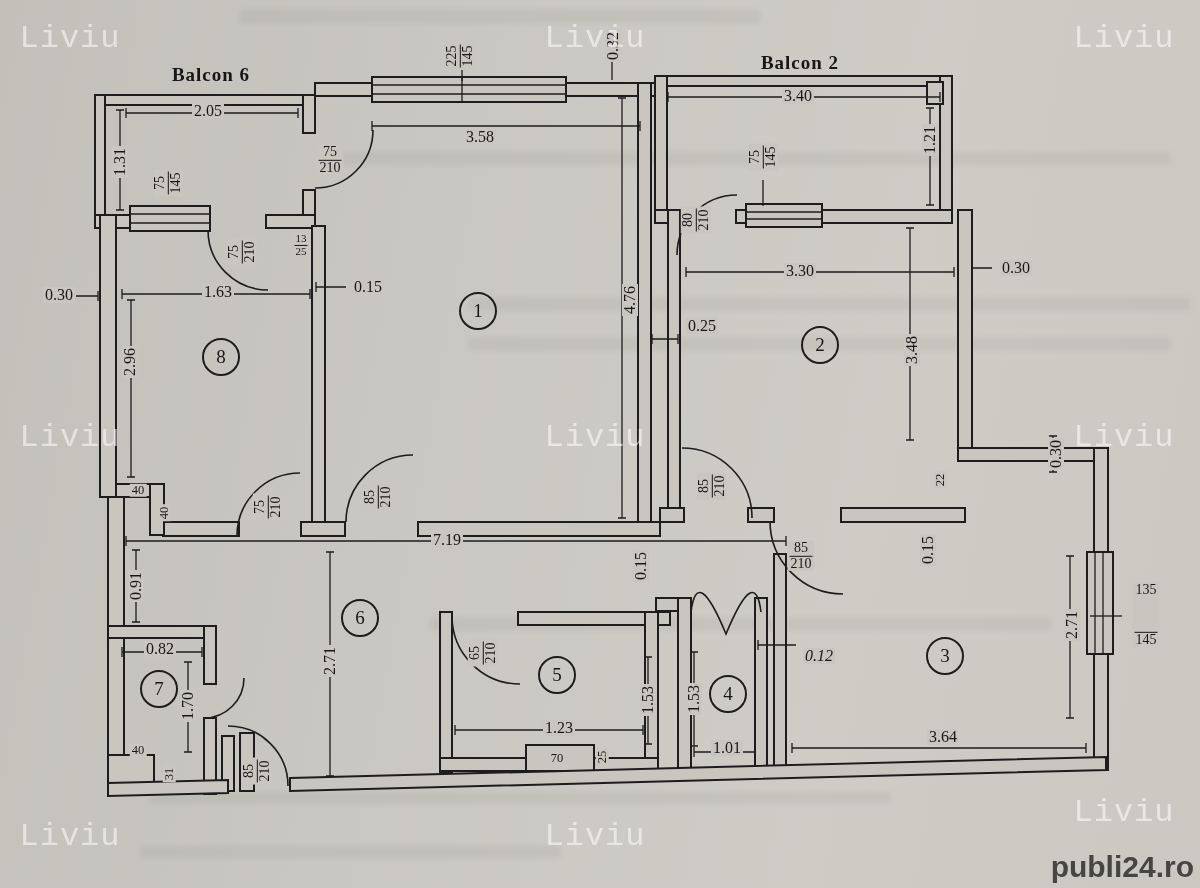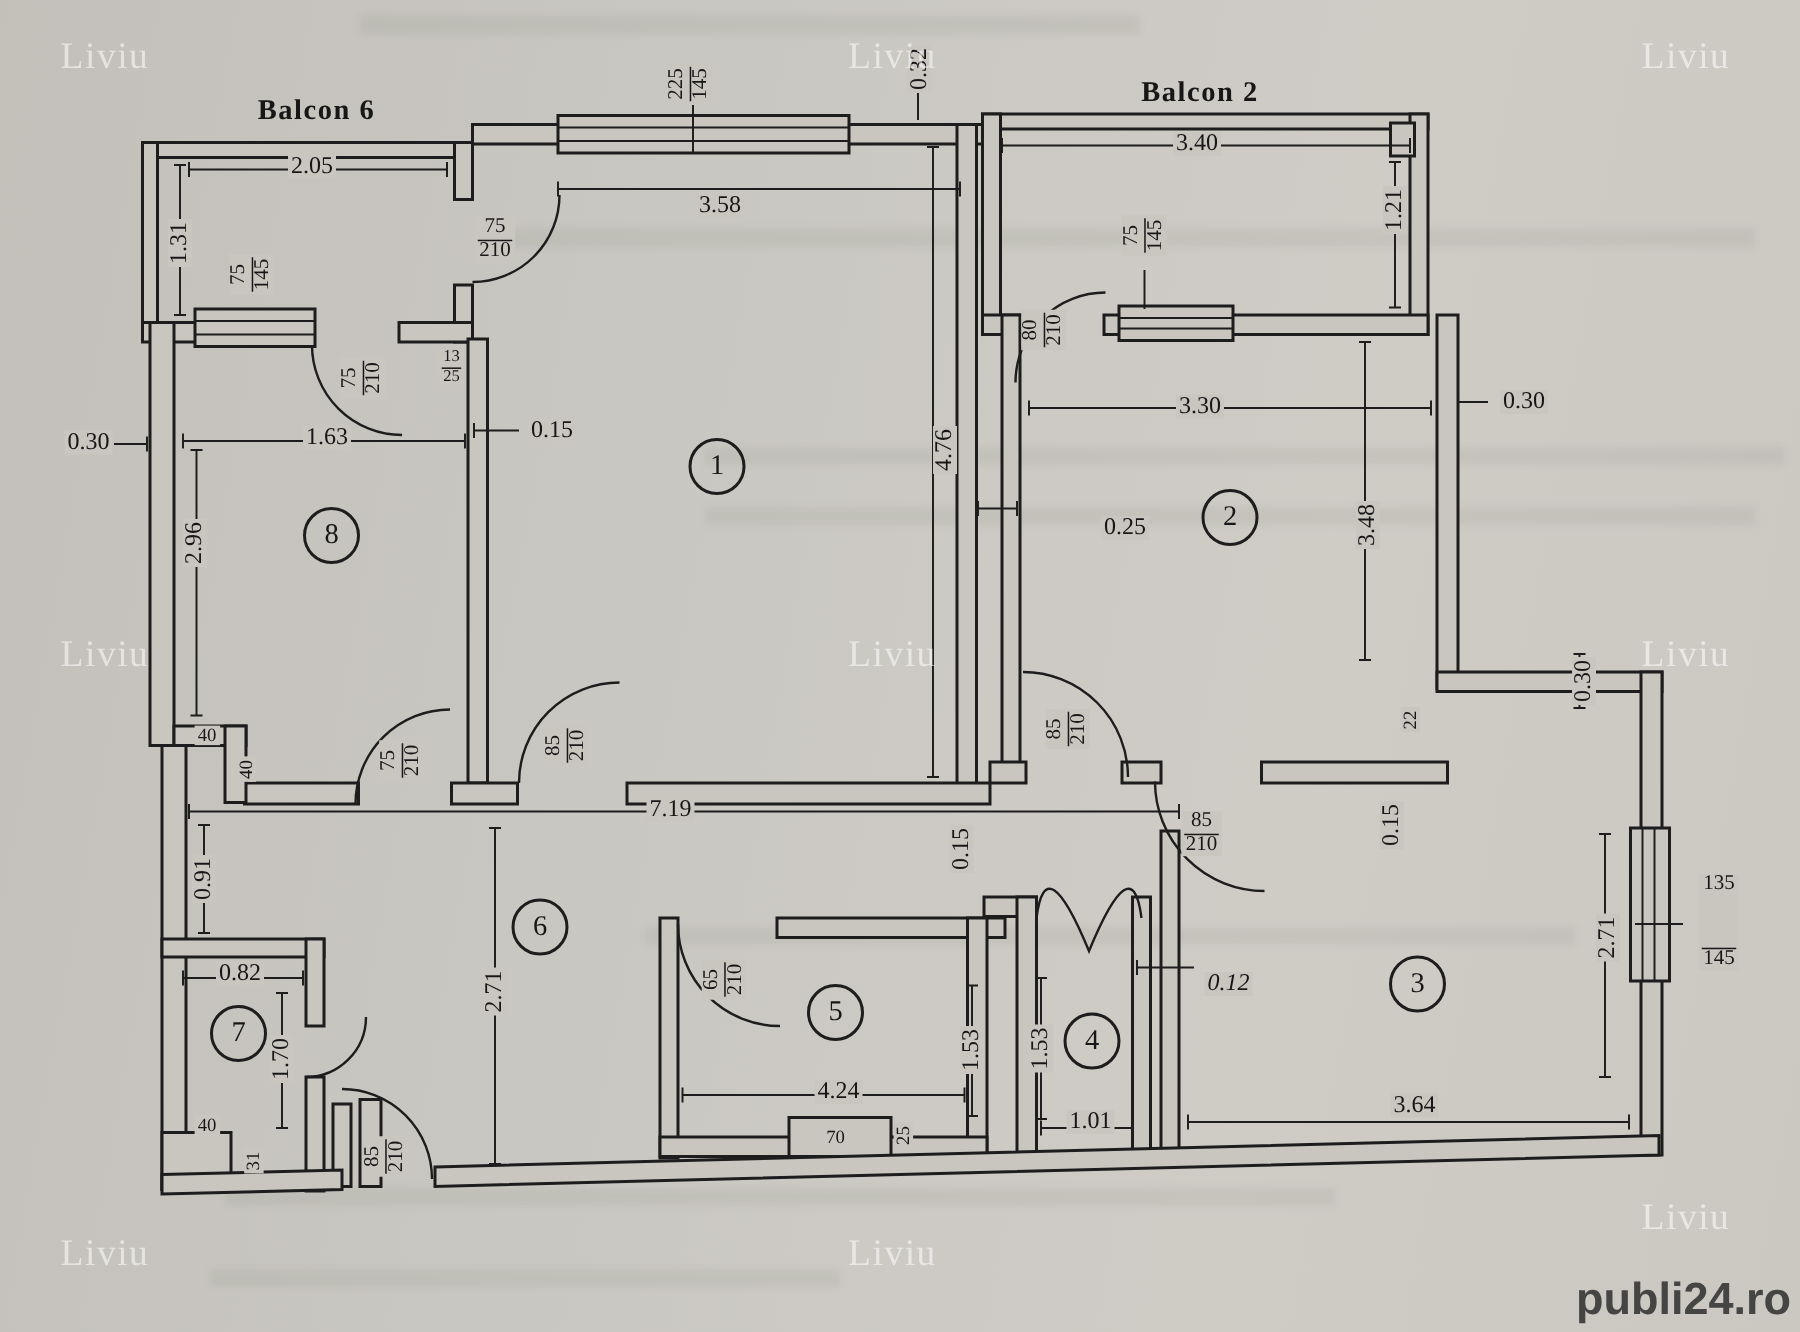--- a/index.html
+++ b/index.html
@@ -15,22 +15,22 @@
   .rot{transform:translate(-50%,-50%) rotate(-90deg);}
   .dim{font-size:16px;}
   .sm{font-size:12.5px;}
   .balc{font-size:19px;font-weight:bold;letter-spacing:1px;background:transparent;}
   .frac{display:flex;flex-direction:column;align-items:center;font-size:14px;line-height:1.05;}
   .frac .fb{border-top:1.4px solid #171717;padding:0 1px;}
   .frac.fsm{font-size:11px;}
   .room{position:absolute;width:34px;height:34px;border:2px solid #1d1d1d;border-radius:50%;
         display:flex;align-items:center;justify-content:center;font-size:19px;color:#171717;
         transform:translate(-50%,-50%);background:transparent;}
-  .wm{position:absolute;transform:translate(-50%,-50%);font-family:Liberation Serif, serif;
-      font-size:25px;color:rgba(255,255,255,0.55);letter-spacing:1px;background:transparent;}
+  .wm{position:absolute;transform:translate(-50%,-50%);font-family:Liberation Mono, monospace;
+      font-size:32px;color:rgba(255,255,255,0.55);letter-spacing:1px;background:transparent;}
   .brand{position:absolute;right:6px;bottom:4px;font-family:"Liberation Sans",sans-serif;
       font-size:30px;font-weight:bold;color:rgba(50,50,50,0.88);background:transparent;}
   .smudge{position:absolute;filter:blur(2px);background:rgba(135,140,120,0.13);}
 </style>
 </head>
 <body>
 
 <div id="canvas">
 
   <div class="smudge" style="left:240px;top:10px;width:520px;height:13px;"></div>
@@ -167,36 +167,36 @@
   <div class="lbl dim" style="left:480px;top:124px;margin-top:13px;">3.58</div>
   <div class="lbl dim rot" style="left:613px;top:46px;">0.32</div>
   <div class="lbl dim" style="left:798px;top:96px;">3.40</div>
   <div class="lbl dim rot" style="left:930px;top:140px;">1.21</div>
   <div class="lbl dim rot" style="left:120px;top:162px;">1.31</div>
   <div class="lbl dim" style="left:218px;top:292px;">1.63</div>
   <div class="lbl dim" style="left:368px;top:287px;">0.15</div>
   <div class="lbl dim" style="left:59px;top:295px;">0.30</div>
   <div class="lbl dim rot" style="left:130px;top:362px;">2.96</div>
   <div class="lbl dim rot" style="left:630px;top:300px;">4.76</div>
-  <div class="lbl dim" style="left:702px;top:352px;margin-left:48px;">0.25</div>
+  <div class="lbl dim" style="left:702px;top:326px;">0.25</div>
   <div class="lbl dim" style="left:800px;top:271px;">3.30</div>
   <div class="lbl dim" style="left:1016px;top:268px;">0.30</div>
   <div class="lbl dim rot" style="left:912px;top:350px;">3.48</div>
   <div class="lbl sm" style="left:138px;top:490px;">40</div>
   <div class="lbl sm rot" style="left:164px;top:513px;">40</div>
   <div class="lbl dim" style="left:447px;top:540px;">7.19</div>
   <div class="lbl sm rot" style="left:940px;top:480px;">22</div>
   <div class="lbl dim rot" style="left:1056px;top:454px;">0.30</div>
   <div class="lbl dim rot" style="left:928px;top:550px;">0.15</div>
   <div class="lbl dim rot" style="left:641px;top:566px;">0.15</div>
   <div class="lbl dim rot" style="left:136px;top:586px;">0.91</div>
   <div class="lbl dim rot" style="left:330px;top:661px;">2.71</div>
   <div class="lbl dim" style="left:160px;top:649px;">0.82</div>
   <div class="lbl dim rot" style="left:188px;top:706px;">1.70</div>
-  <div class="lbl dim" style="left:559px;top:728px;">4.24</div>
+  <div class="lbl dim" style="left:559px;top:728px;">1.23</div>
   <div class="lbl dim rot" style="left:648px;top:700px;">1.53</div>
   <div class="lbl sm" style="left:557px;top:758px;">70</div>
   <div class="lbl sm rot" style="left:602px;top:757px;">25</div>
   <div class="lbl dim rot" style="left:694px;top:699px;">1.53</div>
   <div class="lbl dim" style="left:727px;top:748px;">1.01</div>
   <div class="lbl dim" style="left:819px;top:656px;font-style:italic;">0.12</div>
   <div class="lbl dim" style="left:943px;top:737px;">3.64</div>
   <div class="lbl dim rot" style="left:1072px;top:625px;">2.71</div>
   <div class="lbl sm" style="left:138px;top:750px;">40</div>
   <div class="lbl sm rot" style="left:169px;top:774px;">31</div>

